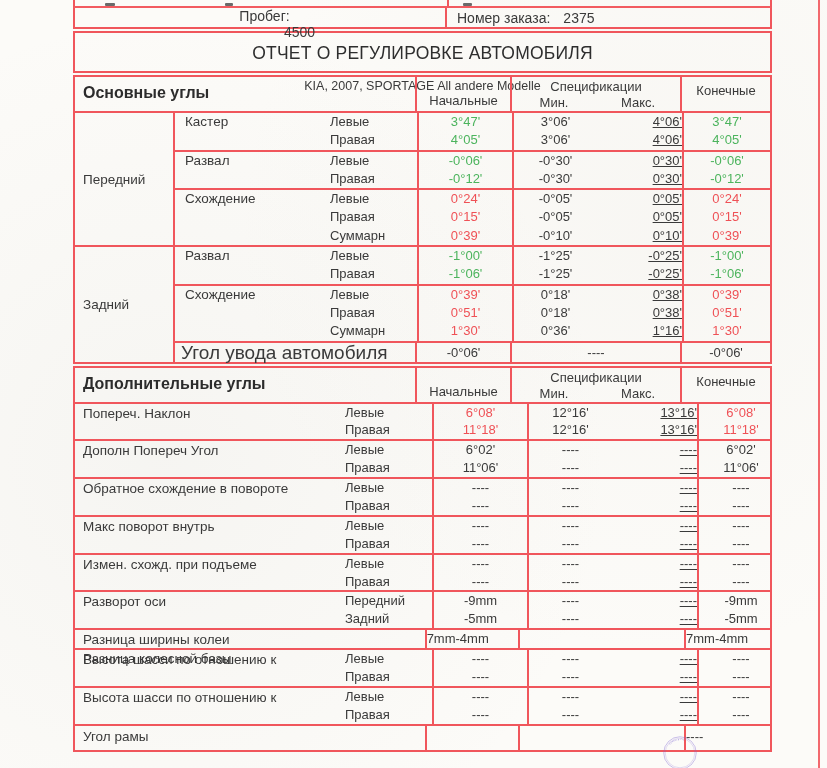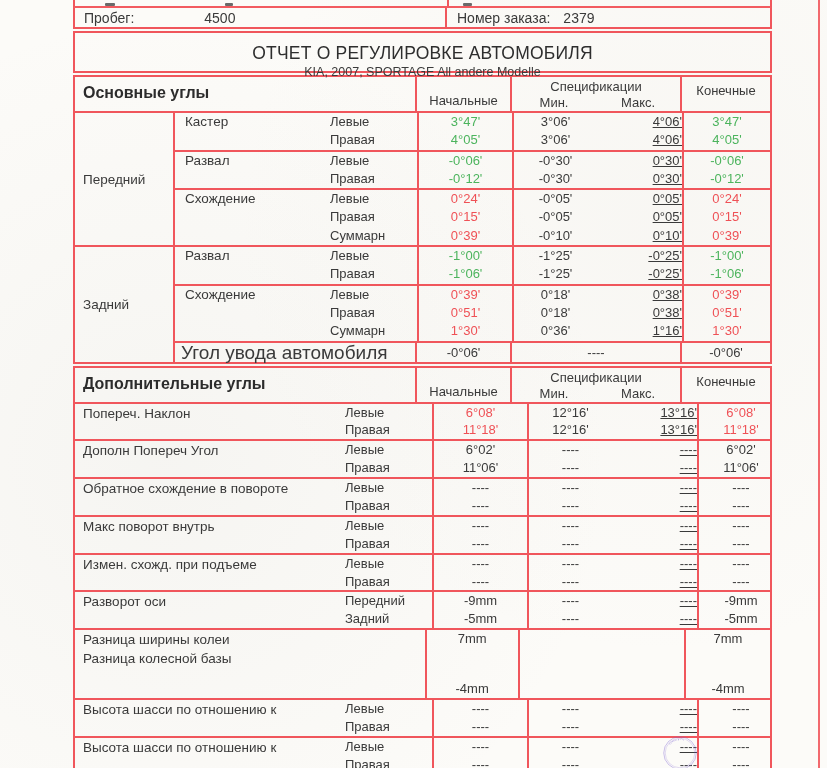--- a/index.html
+++ b/index.html
@@ -10,28 +10,28 @@
   .scan-edge{position:absolute;left:818px;top:0;width:2px;height:768px;background:#f2696e;}
   .tbl{position:absolute;left:73px;top:0;width:699px;box-sizing:border-box;}
   .tbl *, .tbl{box-sizing:border-box;}
   
   .strip{height:8px;border-left:2px solid #f0565c;border-right:2px solid #f0565c;border-bottom:2px solid #f25b60;position:relative;overflow:hidden;}
   .strip .m1,.strip .m2,.strip .m3{position:absolute;top:3px;height:3px;background:#6a6a6a;border-radius:1px;}
   .strip .m1{left:30px;width:10px;} .strip .m2{left:150px;width:8px;} .strip .m3{left:388px;width:9px;}
   .strip .v{position:absolute;left:372px;top:0;width:2px;height:8px;background:#f0565c;}
   
   .toprow{display:flex;height:21px;border:2px solid #f0565c;border-top:none;font-size:14px;align-items:stretch;}
-  .tr-cell1{width:372px;border-right:2px solid #f0565c;display:flex;align-items:center;padding-left:9px;}
+  .tr-cell1{width:372px;border-right:2px solid #f0565c;display:flex;align-items:center;padding-left:9px;flex-direction:column;}
   .tr-cell1 .val{margin-left:70px;}
   .tr-cell2{flex:1;display:flex;align-items:center;padding-left:10px;}
   .tr-cell2 .val{margin-left:13px;}
   
   .titleblock{margin-top:2px;border:2px solid #f0565c;height:42px;text-align:center;padding-top:10px;}
   .title{font-size:17.5px;color:#2e2e2e;letter-spacing:.2px;}
-  .subtitle{font-size:12.5px;margin-top:1px;color:#3a3a3a;}
+  .subtitle{font-size:12.5px;margin-top:15px;color:#3a3a3a;}
   
   .section{margin-top:2px;border:2px solid #f0565c;}
   .sechead{display:flex;height:36px;border-bottom:2px solid #f0565c;}
   .sh-label{width:342px;border-right:2px solid #f0565c;font-size:16px;font-weight:bold;color:#2c2c2c;padding:7px 0 13px 8px;}
   .sh-initial{width:95px;border-right:2px solid #f0565c;text-align:center;font-size:13px;padding-top:16px;}
   .sh-spec{width:170px;border-right:2px solid #f0565c;font-size:13px;text-align:center;padding-top:2px;}
   .sh-minmax{display:flex;margin-top:1px;}
   .sh-minmax span{width:50%;text-align:center;}
   .sh-final{flex:1;text-align:center;font-size:13px;padding-top:6px;}
   
@@ -58,21 +58,21 @@
   
   .agrp{position:relative;display:flex;border-bottom:2px solid #f0565c;padding-left:15px;}
   .agrp:last-child{border-bottom:none;}
   .gnames{position:absolute;left:8px;top:0;}
   .gline{height:19.2px;line-height:19.2px;font-size:13.5px;white-space:nowrap;}
   .arows{flex:1;}
   .agrp .row{height:var(--rh2);}
   .agrp .cell{line-height:var(--rh2);}
   .agrp .cS{margin-left:255px;}
   .spacer{width:342px;}
-  .col{display:flex;flex-direction:column;gap:32px;}
+  .col{display:flex;}
   .cDcol{width:95px;border-left:2px solid #f0565c;text-align:center;}
   .cEFcol{width:170px;border-left:2px solid #f0565c;}
   .cGcol{flex:1;min-width:86px;border-left:2px solid #f0565c;text-align:center;}
   .col .cell{height:var(--rh2);}
   .agrp.single{height:24px;border-radius:6px;}
   .agrp.single .col .cell, .agrp.single .gline{height:22px;line-height:22px;}
   
   .vg{color:#4cb45d;}
   .vr{color:#ef5156;}
   
@@ -93,21 +93,21 @@
       <div class="v"></div>
     </div>
 
     <div class="toprow">
       <div class="tr-cell1">
         <span>Пробег:</span>
         <span class="val">4500</span>
       </div>
       <div class="tr-cell2">
         <span>Номер заказа:</span>
-        <span class="val">2379</span>
+        <span class="val">2375</span>
       </div>
     </div>
 
     <div class="titleblock">
       <div class="title">ОТЧЕТ О РЕГУЛИРОВКЕ АВТОМОБИЛЯ</div>
       <div class="subtitle">KIA, 2007, SPORTAGE All andere Modelle</div>
     </div>
 
     <div class="section">
       <div class="sechead">

